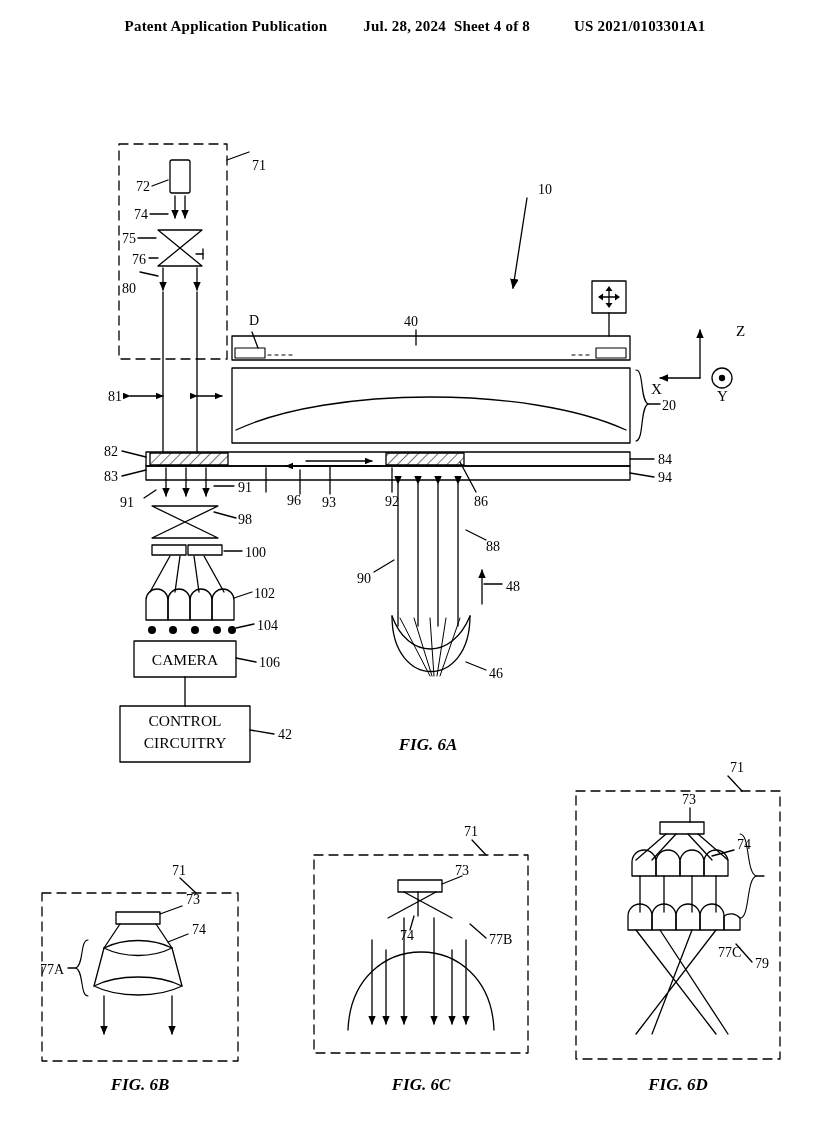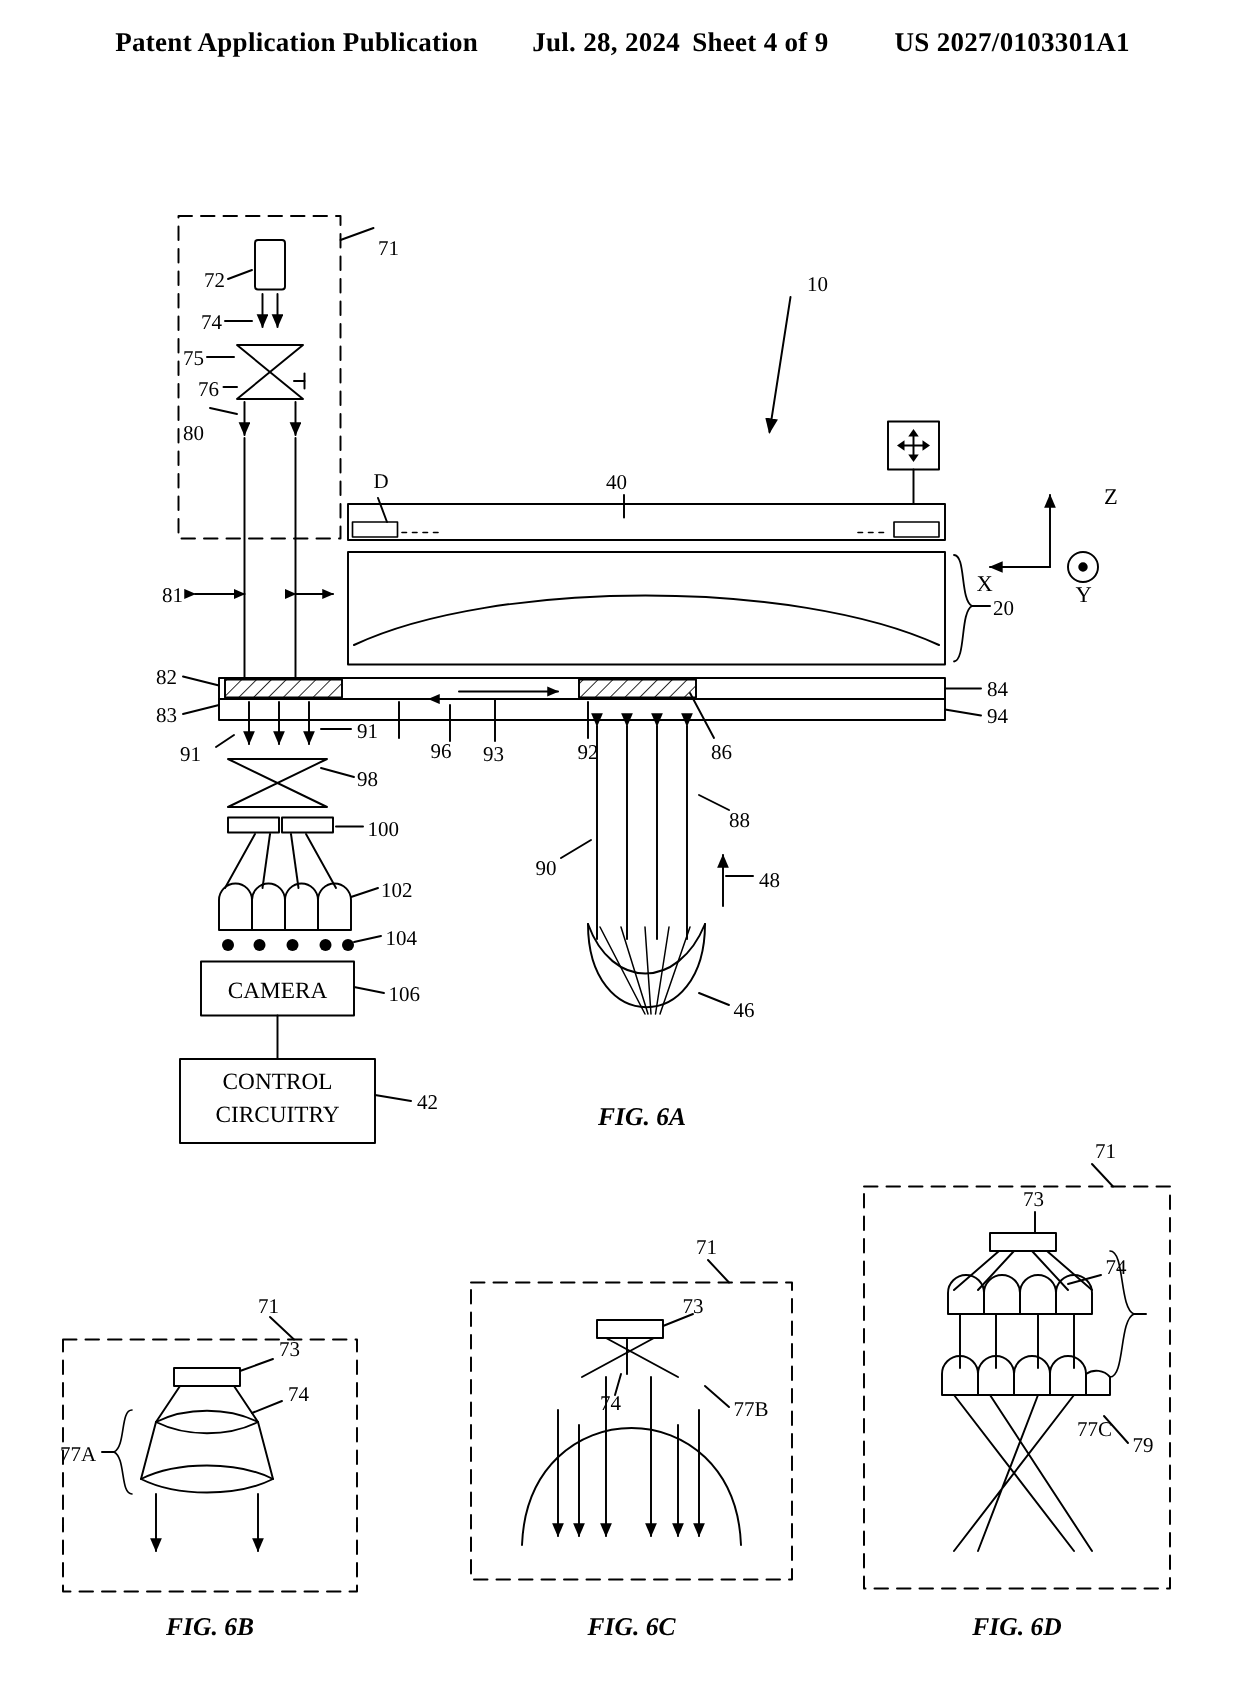--- a/index.html
+++ b/index.html
@@ -24,21 +24,21 @@
   .header {
     position: absolute;
     top: 18px;
     left: 0;
     width: 830px;
     display: flex;
     justify-content: center;
     align-items: baseline;
     font-family: "Liberation Serif", serif;
     font-weight: bold;
-    font-size: 18px;
+    font-size: 15px;
     letter-spacing: 0.2px;
   }
   .header .h-pub { margin-right: 36px; }
   .header .h-date { margin-right: 8px; }
   .header .h-sheet { margin-right: 44px; }
   .header .h-num { }
 
   
   .canvas {
     position: absolute;
@@ -69,22 +69,22 @@
   }
 </style>
 </head>
 <body>
 
 <div class="page">
 
   <div class="header">
     <span class="h-pub">Patent Application Publication</span>
     <span class="h-date">Jul. 28, 2024</span>
-    <span class="h-sheet">Sheet 4 of 9</span>
-    <span class="h-num">US 2027/0103301A1</span>
+    <span class="h-sheet">Sheet 4 of 8</span>
+    <span class="h-num">US 2021/0103301A1</span>
   </div>
 
   <div class="canvas">
   <svg width="830" height="1131" viewBox="0 0 830 1131" xmlns="http://www.w3.org/2000/svg">
     <defs>
       <marker id="ah" markerWidth="8" markerHeight="8" refX="6.5" refY="3" orient="auto">
         <path d="M0,0 L7,3 L0,6 z" fill="#000"></path>
       </marker>
       <marker id="ahs" markerWidth="7" markerHeight="7" refX="5.5" refY="2.6" orient="auto">
         <path d="M0,0 L6,2.6 L0,5.2 z" fill="#000"></path>

